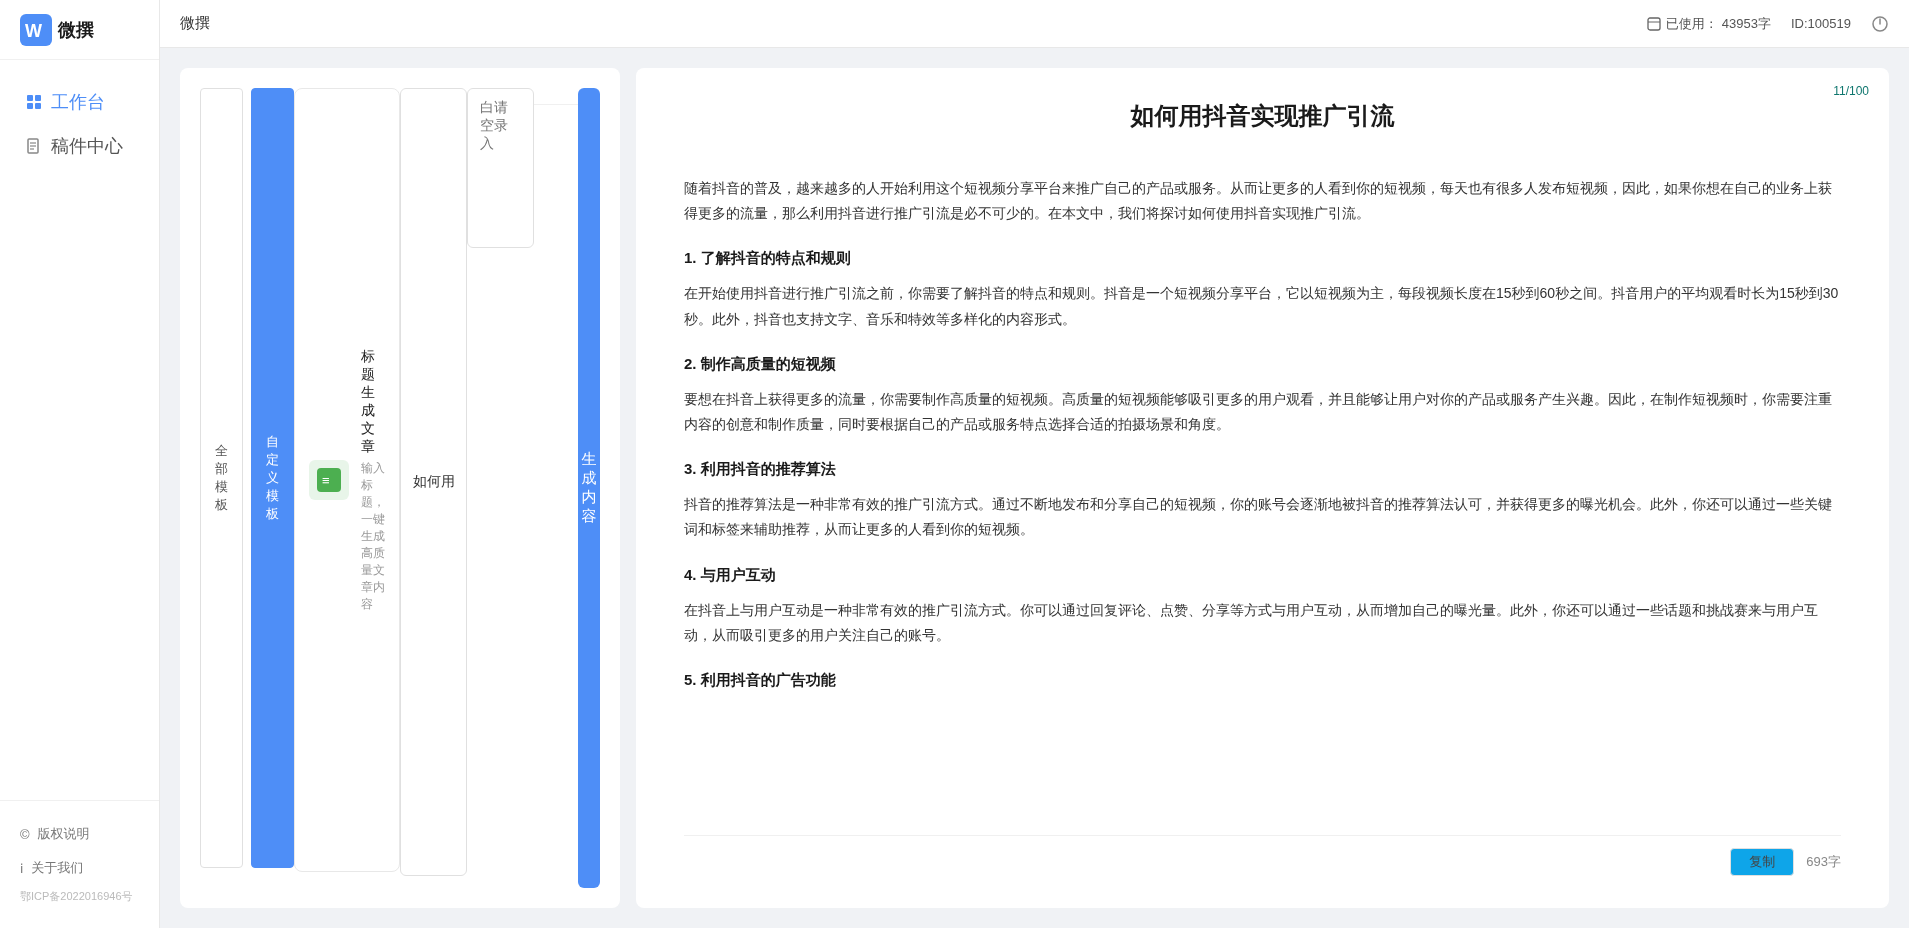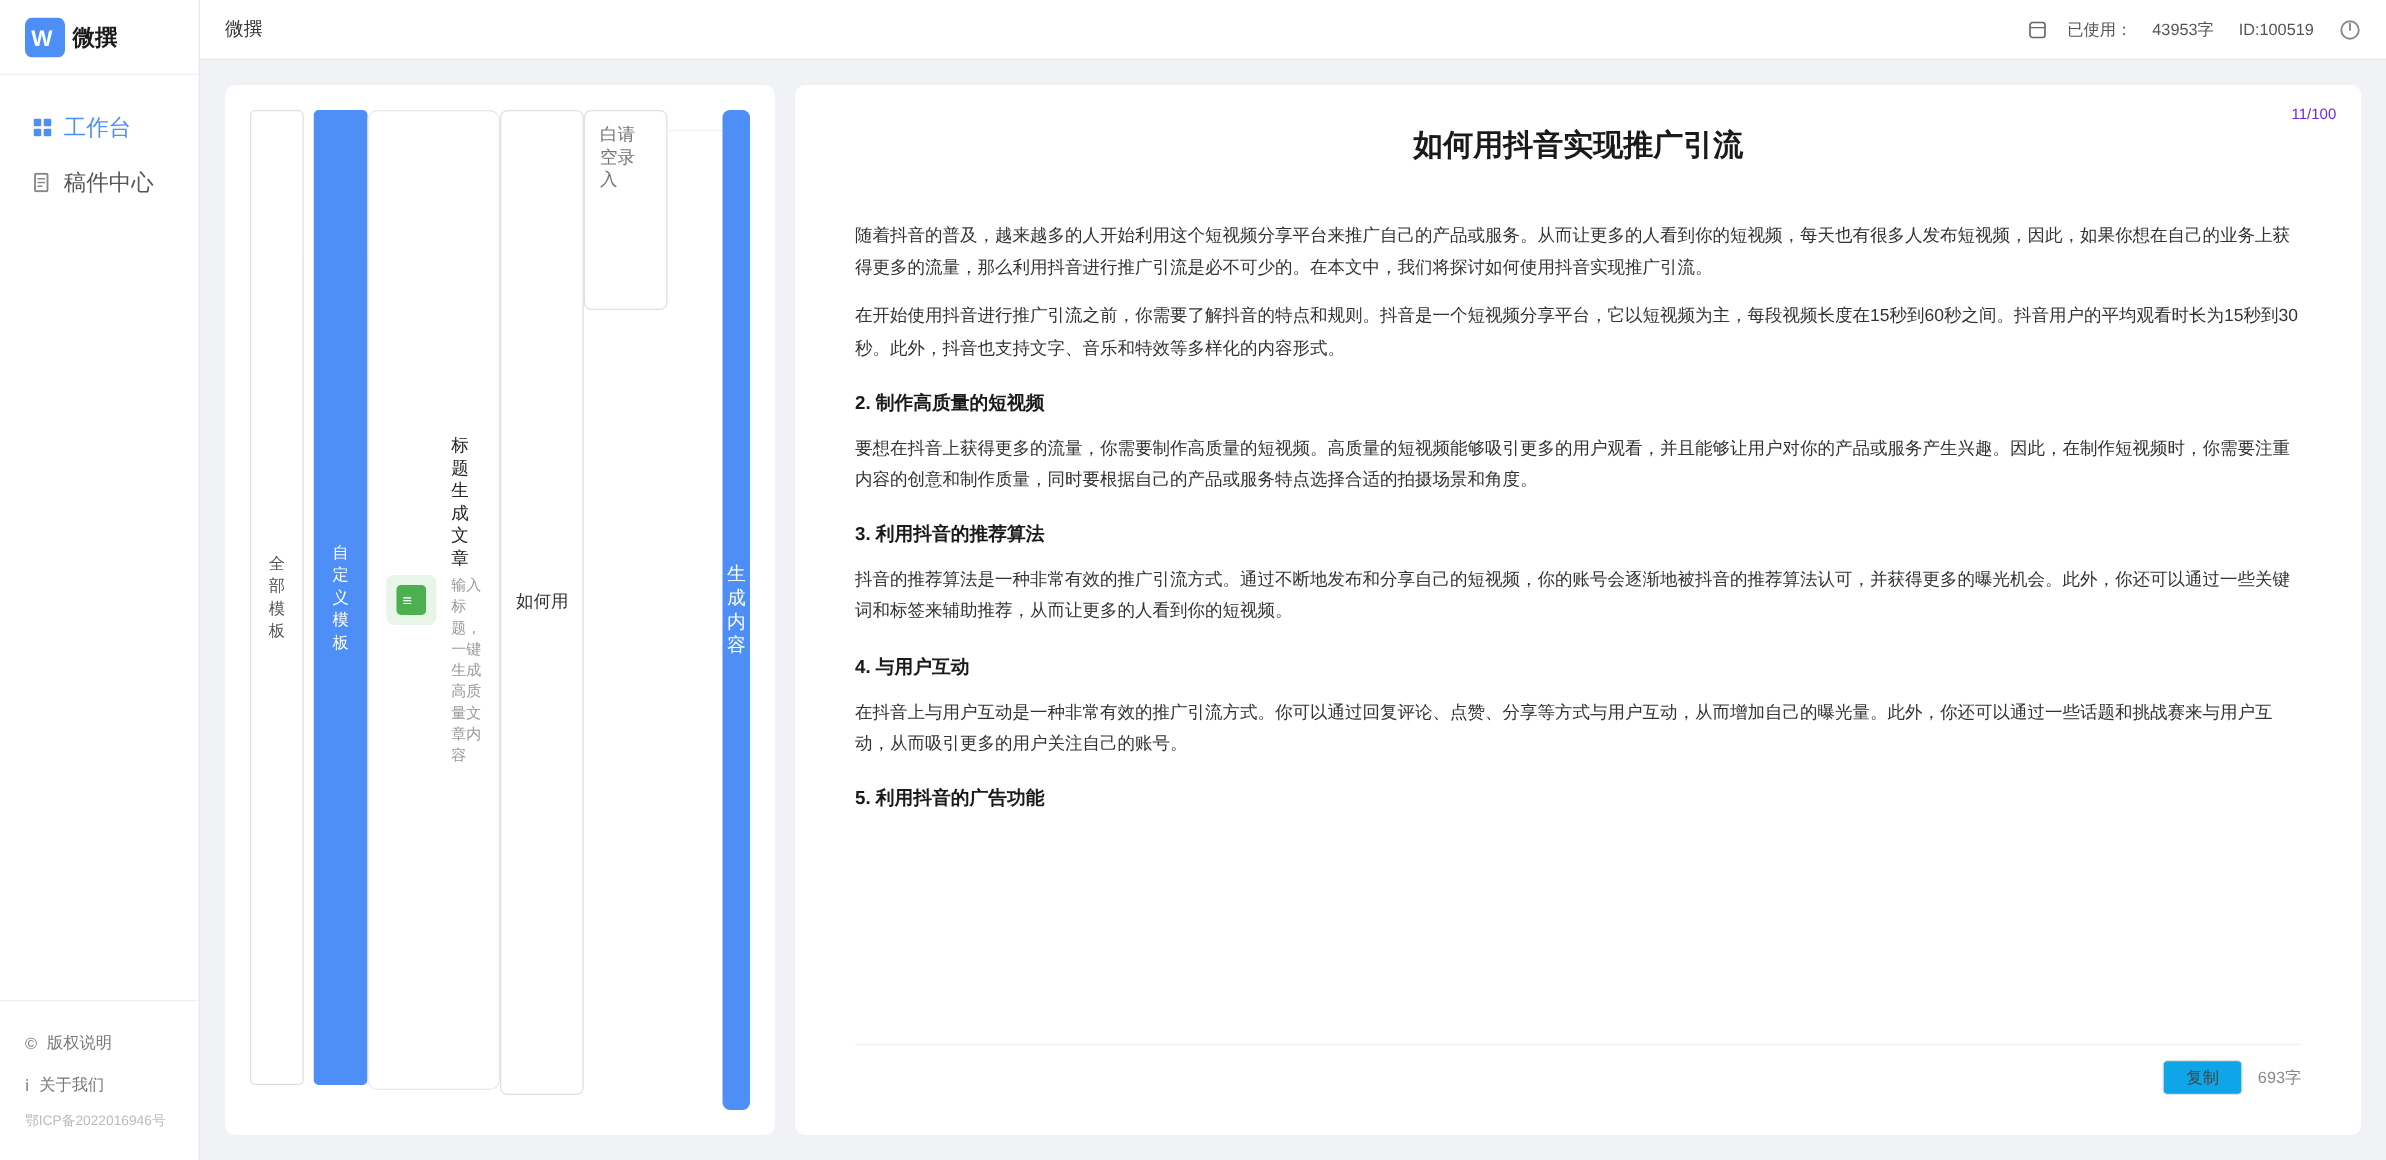--- a/index.html
+++ b/index.html
@@ -97,21 +97,21 @@
       margin-left: auto;
       display: flex;
       align-items: center;
       gap: 20px;
       font-size: 13px;
       color: #555;
     }
     .topbar-usage {
       display: flex;
       align-items: center;
-      gap: 16px;
+      gap: 4px;
     }
     .topbar-id {
       color: #555;
     }
     .topbar-power-icon {
       width: 18px;
       height: 18px;
       cursor: pointer;
     }
 
@@ -263,21 +263,21 @@
       overflow: hidden;
       padding: 32px 48px;
       position: relative;
     }
 
     .article-page-info {
       position: absolute;
       top: 16px;
       right: 20px;
       font-size: 12px;
-      color: #6d28d9;
+      color: #0f766e;
     }
 
     .article-title {
       font-size: 24px;
       font-weight: bold;
       color: #1a1a1a;
       text-align: center;
       margin-bottom: 44px;
     }
 
@@ -426,20 +426,21 @@
       <button class="generate-btn">生成内容</button>
 
     </div>
 
     <div class="right-panel">
       <div class="article-page-info">11/100</div>
       <h1 class="article-title">如何用抖音实现推广引流</h1>
       <div class="article-body" id="article-body">
 
       <p>随着抖音的普及，越来越多的人开始利用这个短视频分享平台来推广自己的产品或服务。从而让更多的人看到你的短视频，每天也有很多人发布短视频，因此，如果你想在自己的业务上获得更多的流量，那么利用抖音进行推广引流是必不可少的。在本文中，我们将探讨如何使用抖音实现推广引流。</p>
+          <h3>1.  了解抖音的特点和规则</h3>
           <p>在开始使用抖音进行推广引流之前，你需要了解抖音的特点和规则。抖音是一个短视频分享平台，它以短视频为主，每段视频长度在15秒到60秒之间。抖音用户的平均观看时长为15秒到30秒。此外，抖音也支持文字、音乐和特效等多样化的内容形式。</p>
           <h3>2.  制作高质量的短视频</h3>
           <p>要想在抖音上获得更多的流量，你需要制作高质量的短视频。高质量的短视频能够吸引更多的用户观看，并且能够让用户对你的产品或服务产生兴趣。因此，在制作短视频时，你需要注重内容的创意和制作质量，同时要根据自己的产品或服务特点选择合适的拍摄场景和角度。</p>
           <h3>3.  利用抖音的推荐算法</h3>
           <p>抖音的推荐算法是一种非常有效的推广引流方式。通过不断地发布和分享自己的短视频，你的账号会逐渐地被抖音的推荐算法认可，并获得更多的曝光机会。此外，你还可以通过一些关键词和标签来辅助推荐，从而让更多的人看到你的短视频。</p>
           <h3>4.  与用户互动</h3>
           <p>在抖音上与用户互动是一种非常有效的推广引流方式。你可以通过回复评论、点赞、分享等方式与用户互动，从而增加自己的曝光量。此外，你还可以通过一些话题和挑战赛来与用户互动，从而吸引更多的用户关注自己的账号。</p>
           <h3>5.  利用抖音的广告功能</h3>
         </div>
       <div class="article-footer">

